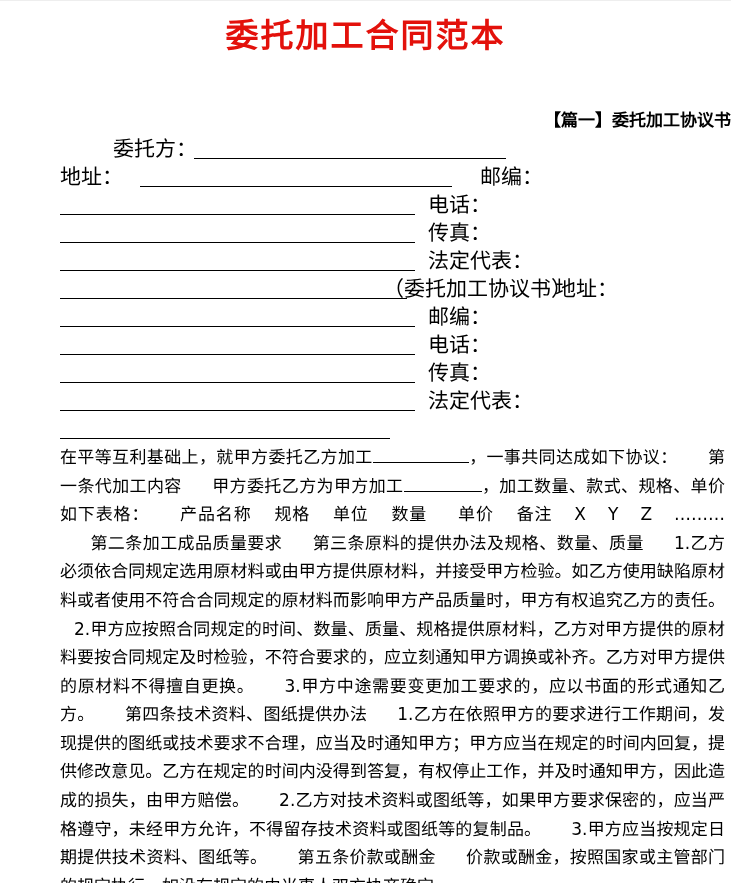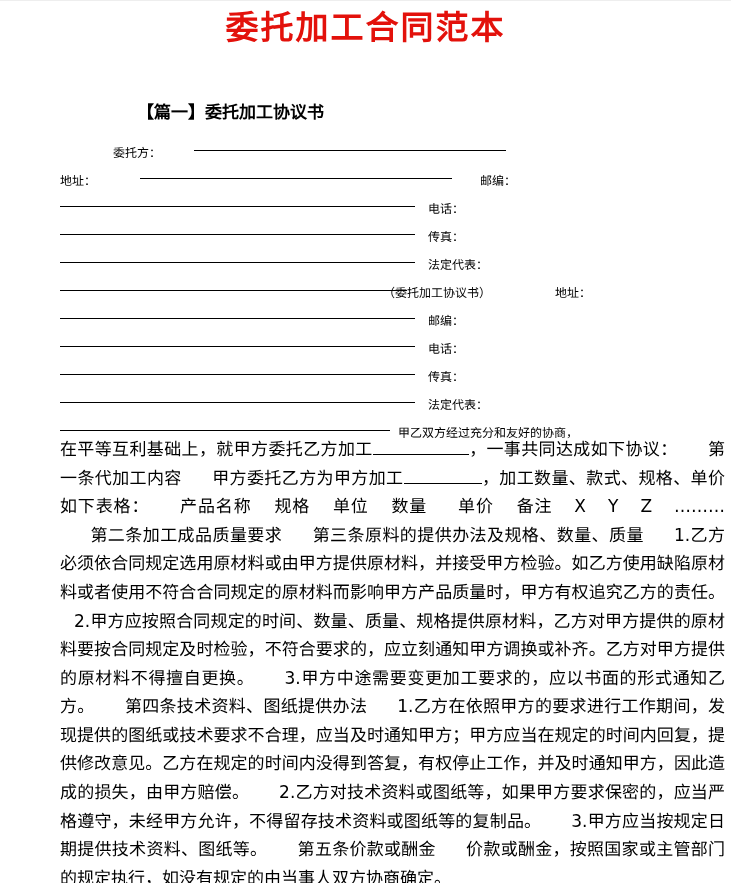--- a/index.html
+++ b/index.html
@@ -26,52 +26,53 @@
   }
 
   
   .doc-title {
     color: #e3110b;
     font-size: 33px;
     font-weight: bold;
     text-align: center;
     letter-spacing: 2px;
     line-height: 1.15;
-    padding-top: 8px;
+    padding-top: 16px;
     margin: 0;
     white-space: nowrap;
   }
 
   
   .section-heading {
     font-size: 17px;
     font-weight: bold;
     margin: 0;
     padding-left: 137px;
     line-height: 26px;
     white-space: nowrap;
+    text-align: right;
   }
 
   
   .form-block {
     position: relative;
     margin-top: 2px;
     font-size: 17px;
     line-height: 28px;
   }
   .form-row {
     position: relative;
     height: 28px;
     white-space: nowrap;
   }
   .lbl {
     position: absolute;
-    top: 12px;
+    top: 0;
     line-height: 28px;
-    font-size: 12px;
+    font-size: 21px;
   }
   .rule {
     position: absolute;
     border-bottom: 1.4px solid #000;
     height: 0;
   }
 
   
   .body-text {
     margin: 0;
@@ -155,20 +156,19 @@
       <span class="lbl" style="left:428px">传真：</span>
     </div>
 
     <div class="form-row">
       <span class="rule" style="left:60px; top:23px; width:355px"></span>
       <span class="lbl" style="left:428px">法定代表：</span>
     </div>
 
     <div class="form-row">
       <span class="rule" style="left:60px; top:23px; width:330px"></span>
-      <span class="lbl" style="left:398px">甲乙双方经过充分和友好的协商，</span>
     </div>
 
   </div>
 
   <p class="body-text"><span>在平等互利基础上，就甲方委托乙方加工</span><span class="blank-inline blank-long"></span><span>，一事共同达成如下协议：</span><span class="sp-wide"></span><span>第一条代加工内容</span><span class="sp-wide"></span><span>甲方委托乙方为甲方加工</span><span class="blank-inline blank-short"></span><span>，加工数量、款式、规格、单价如下表格：</span><span class="sp-wide"></span><span>产品名称</span><span class="sp-mid"></span><span>规格</span><span class="sp-mid"></span><span>单位</span><span class="sp-mid"></span><span>数量</span><span class="sp-wide"></span><span>单价</span><span class="sp-mid"></span><span>备注</span><span class="sp-mid"></span><span>X</span><span class="sp-mid"></span><span>Y</span><span class="sp-mid"></span><span>Z</span><span class="sp-mid"></span><span>………</span><span class="sp-wide"></span><span>第二条加工成品质量要求</span><span class="sp-wide"></span><span>第三条原料的提供办法及规格、数量、质量</span><span class="sp-wide"></span><span>1.乙方必须依合同规定选用原材料或由甲方提供原材料，并接受甲方检验。如乙方使用缺陷原材料或者使用不符合合同规定的原材料而影响甲方产品质量时，甲方有权追究乙方的责任。</span><span class="sp-sm"></span><span>2.甲方应按照合同规定的时间、数量、质量、规格提供原材料，乙方对甲方提供的原材料要按合同规定及时检验，不符合要求的，应立刻通知甲方调换或补齐。乙方对甲方提供的原材料不得擅自更换。</span><span class="sp-wide"></span><span>3.甲方中途需要变更加工要求的，应以书面的形式通知乙方。</span><span class="sp-wide"></span><span>第四条技术资料、图纸提供办法</span><span class="sp-wide"></span><span>1.乙方在依照甲方的要求进行工作期间，发现提供的图纸或技术要求不合理，应当及时通知甲方；甲方应当在规定的时间内回复，提供修改意见。乙方在规定的时间内没得到答复，有权停止工作，并及时通知甲方，因此造成的损失，由甲方赔偿。</span><span class="sp-wide"></span><span>2.乙方对技术资料或图纸等，如果甲方要求保密的，应当严格遵守，未经甲方允许，不得留存技术资料或图纸等的复制品。</span><span class="sp-wide"></span><span>3.甲方应当按规定日期提供技术资料、图纸等。</span><span class="sp-wide"></span><span>第五条价款或酬金</span><span class="sp-wide"></span><span>价款或酬金，按照国家或主管部门的规定执行，如没有规定的由当事人双方协商确定。</span><span class="sp-sm"></span><span class="sp-wide"></span><span class="sp-wide"></span><span class="sp-wide"></span></p>
 
 </div>
 
 </body></html>

